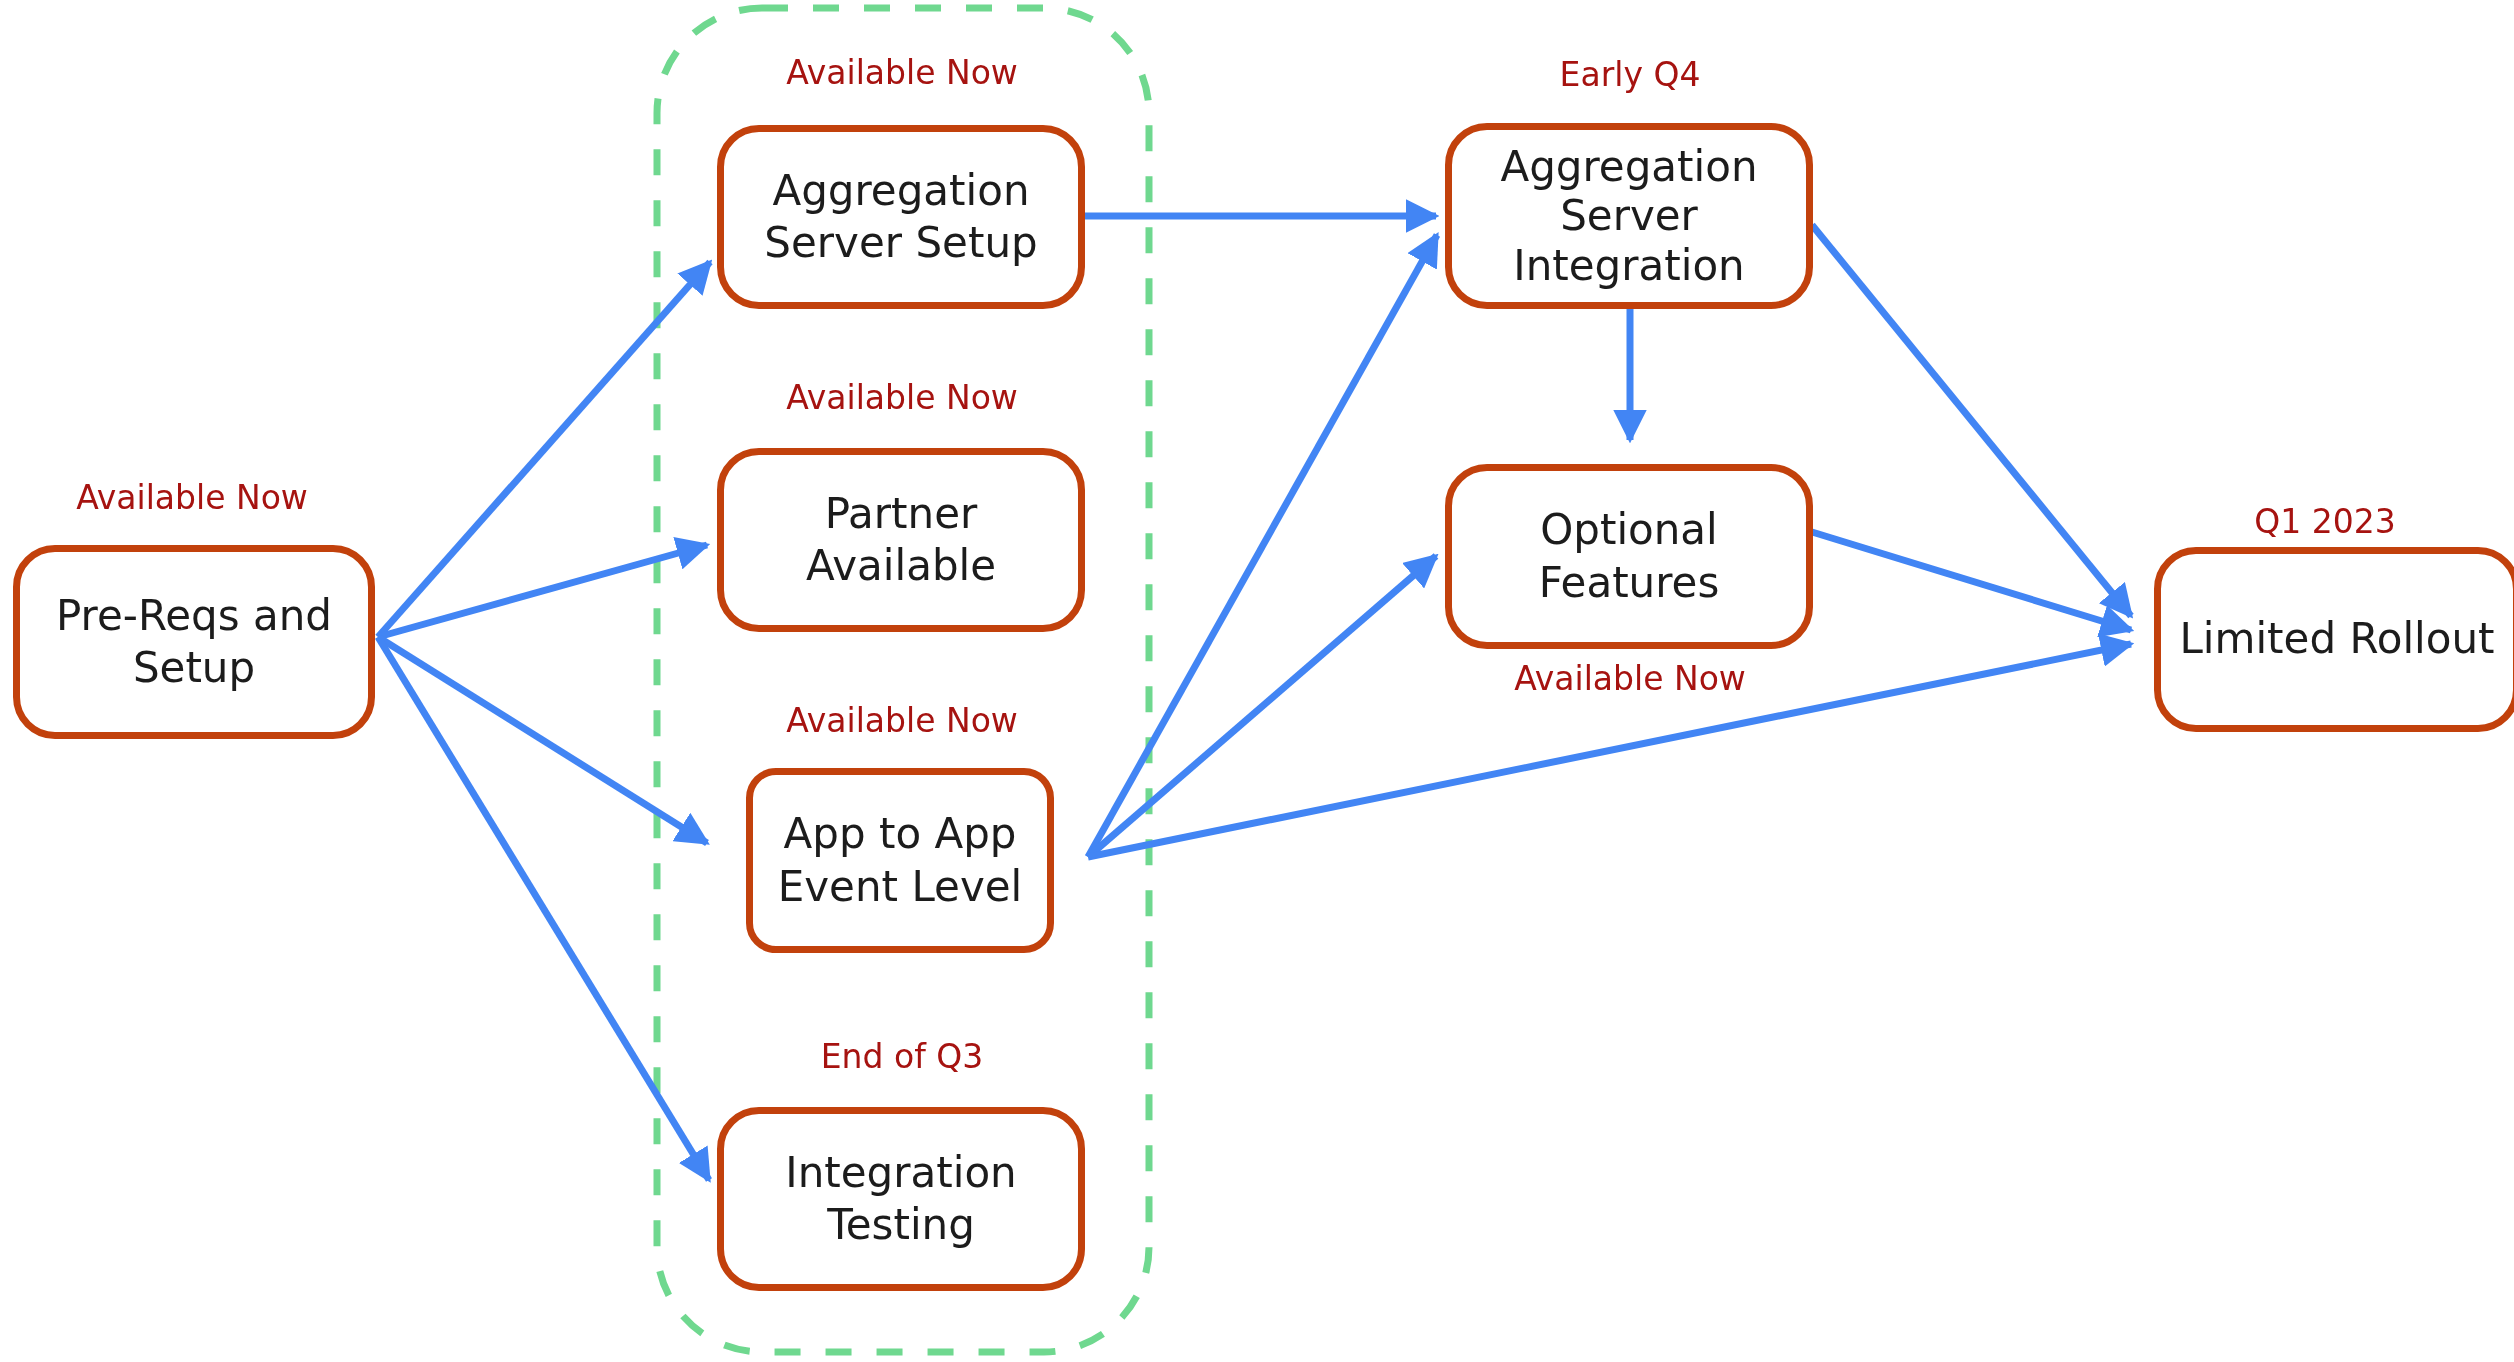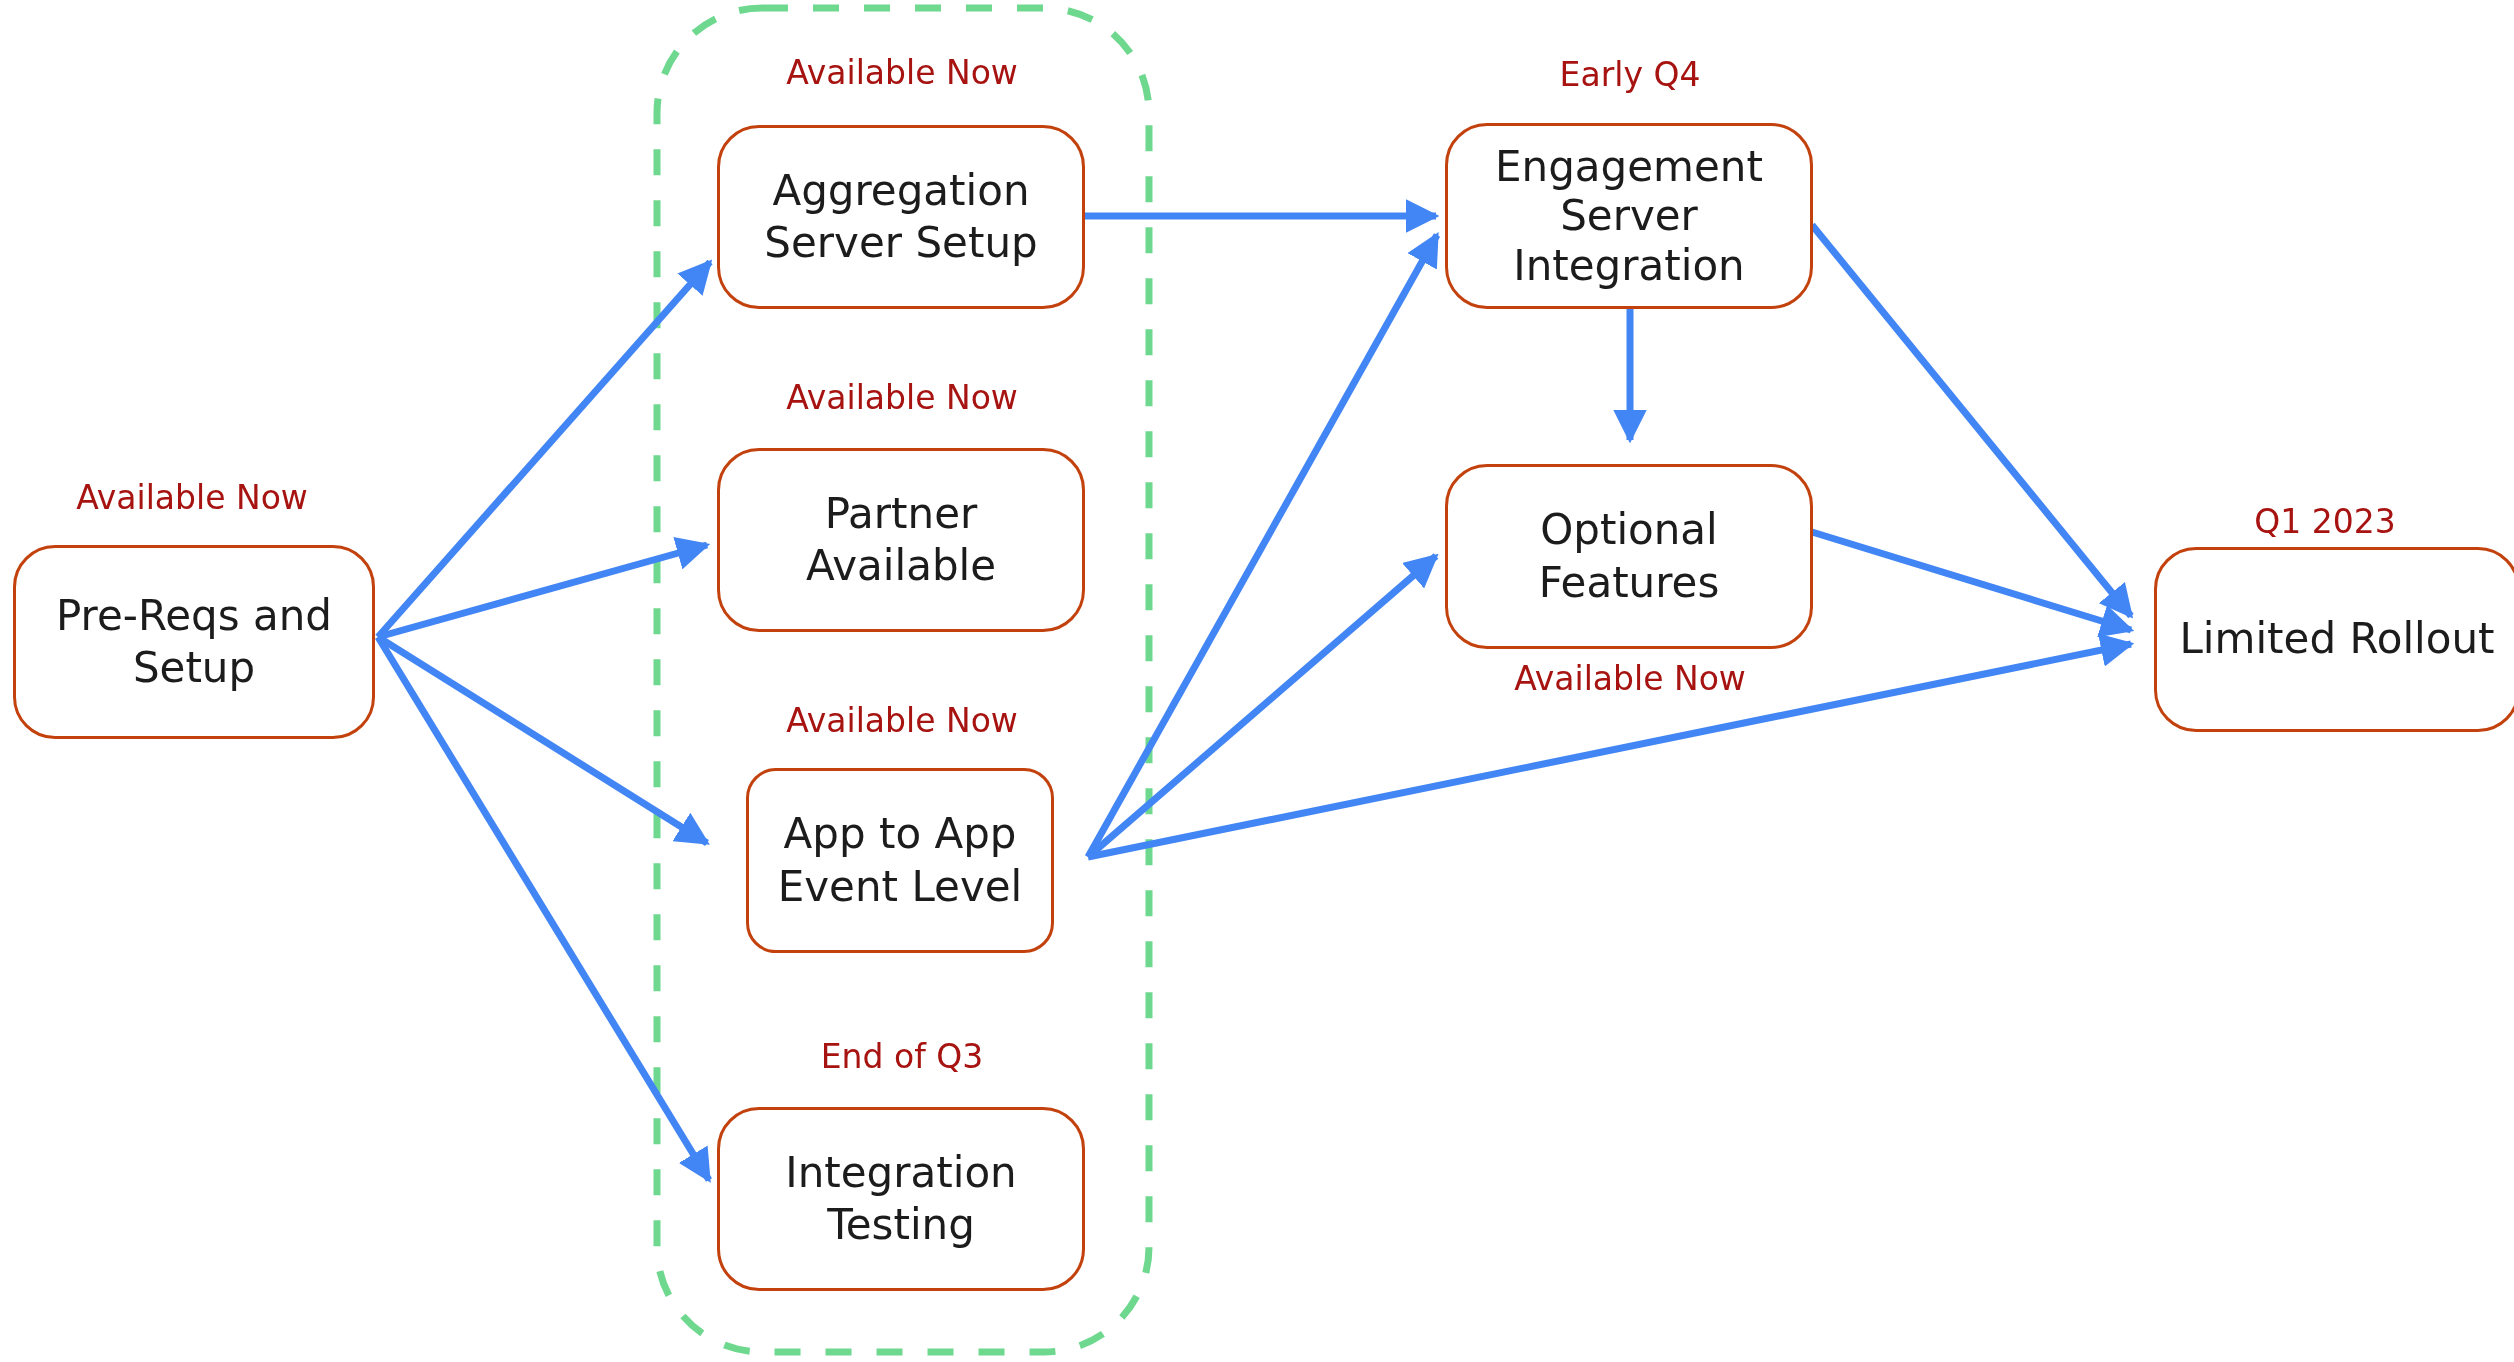--- a/index.html
+++ b/index.html
@@ -13,21 +13,21 @@
   }
   #edge-layer {
     position: absolute;
     left: 0; top: 0;
     width: 2514px; height: 1362px;
   }
   .node {
     position: absolute;
     box-sizing: border-box;
     background: #ffffff;
-    border: 3px solid #c2410c;
+    border: 7px solid #c2410c;
     border-radius: 42px;
     display: flex;
     align-items: center;
     justify-content: center;
     text-align: center;
     color: #1c1c1c;
     font-size: 42px;
     line-height: 1.24;
     padding: 0 12px;
   }
@@ -92,21 +92,21 @@
 
   <div class="node" style="left:746px; top:768px; width:308px; height:185px;border-radius:30px;">
     <span>App to App Event Level</span>
   </div>
 
   <div class="node" style="left:717px; top:1107px; width:368px; height:184px;">
     <span>Integration Testing</span>
   </div>
 
   <div class="node" style="left:1445px; top:123px; width:368px; height:186px; line-height:1.18;">
-    <span>Engagement Server Integration</span>
+    <span>Aggregation Server Integration</span>
   </div>
 
   <div class="node" style="left:1445px; top:464px; width:368px; height:185px;">
     <span>Optional Features</span>
   </div>
 
   <div class="node" style="left:2142px; top:547px; width:366px; height:185px;margin-left:12px;">
     <span>Limited Rollout</span>
   </div>
 

